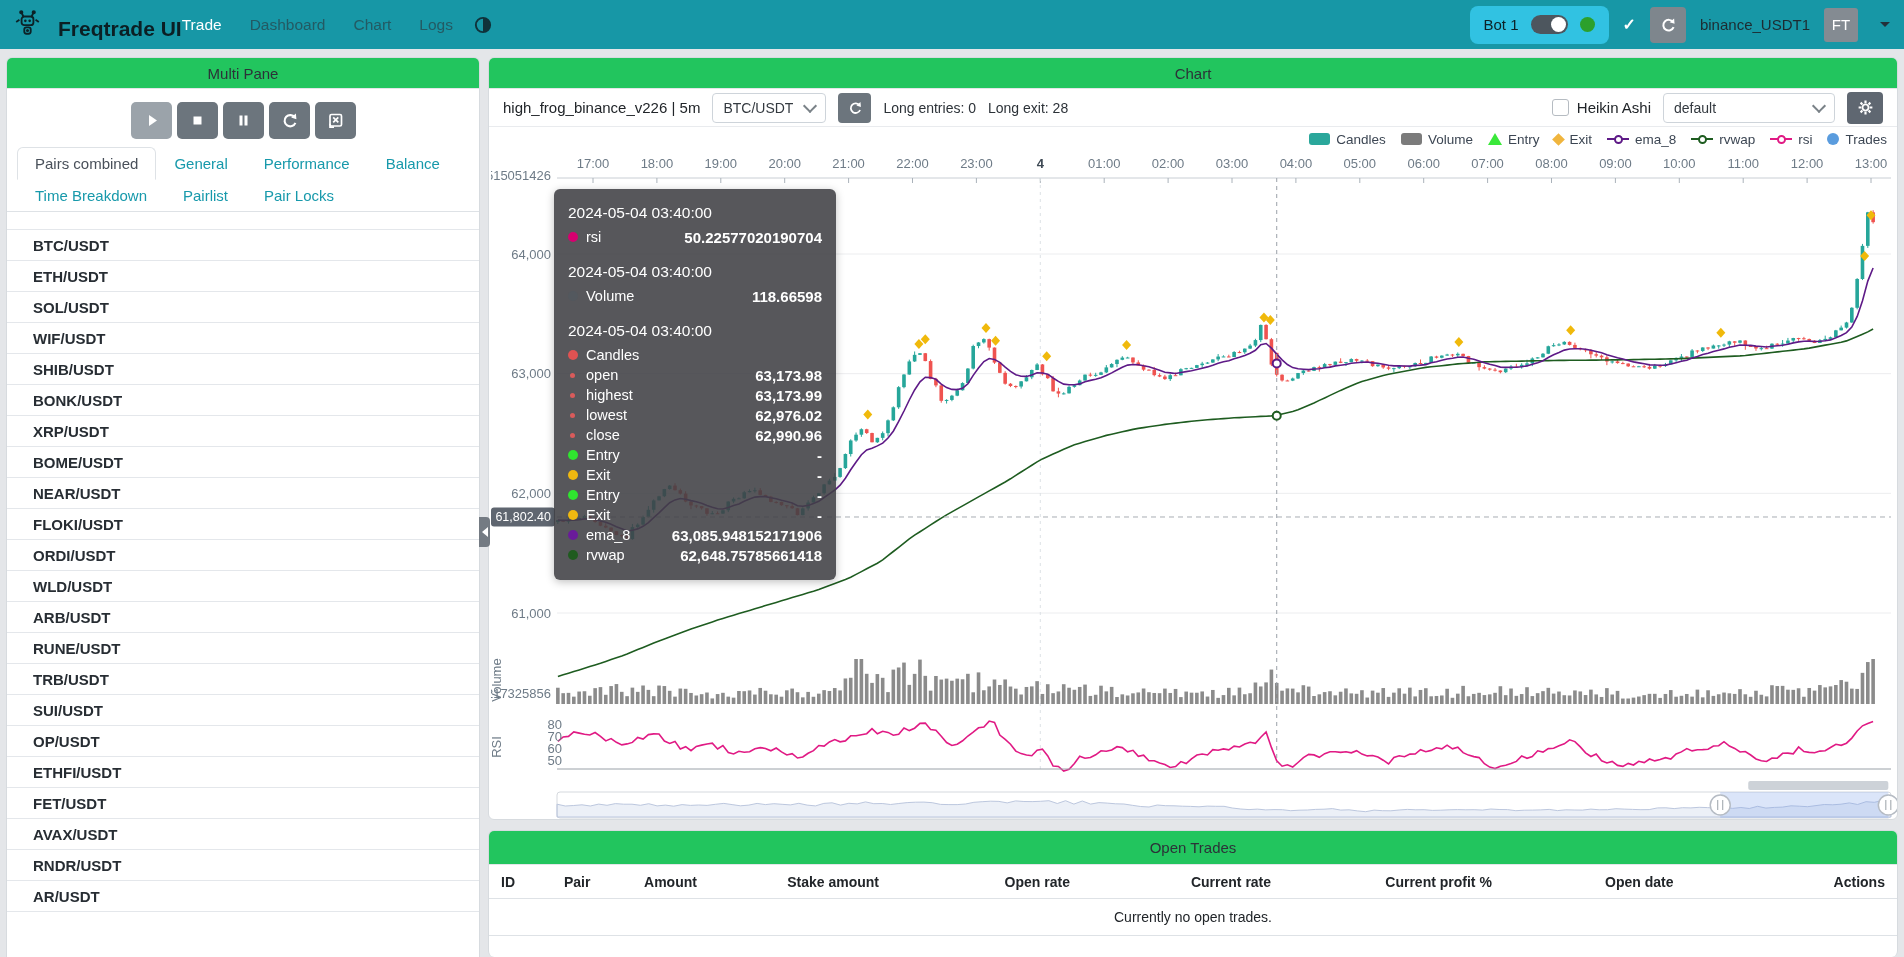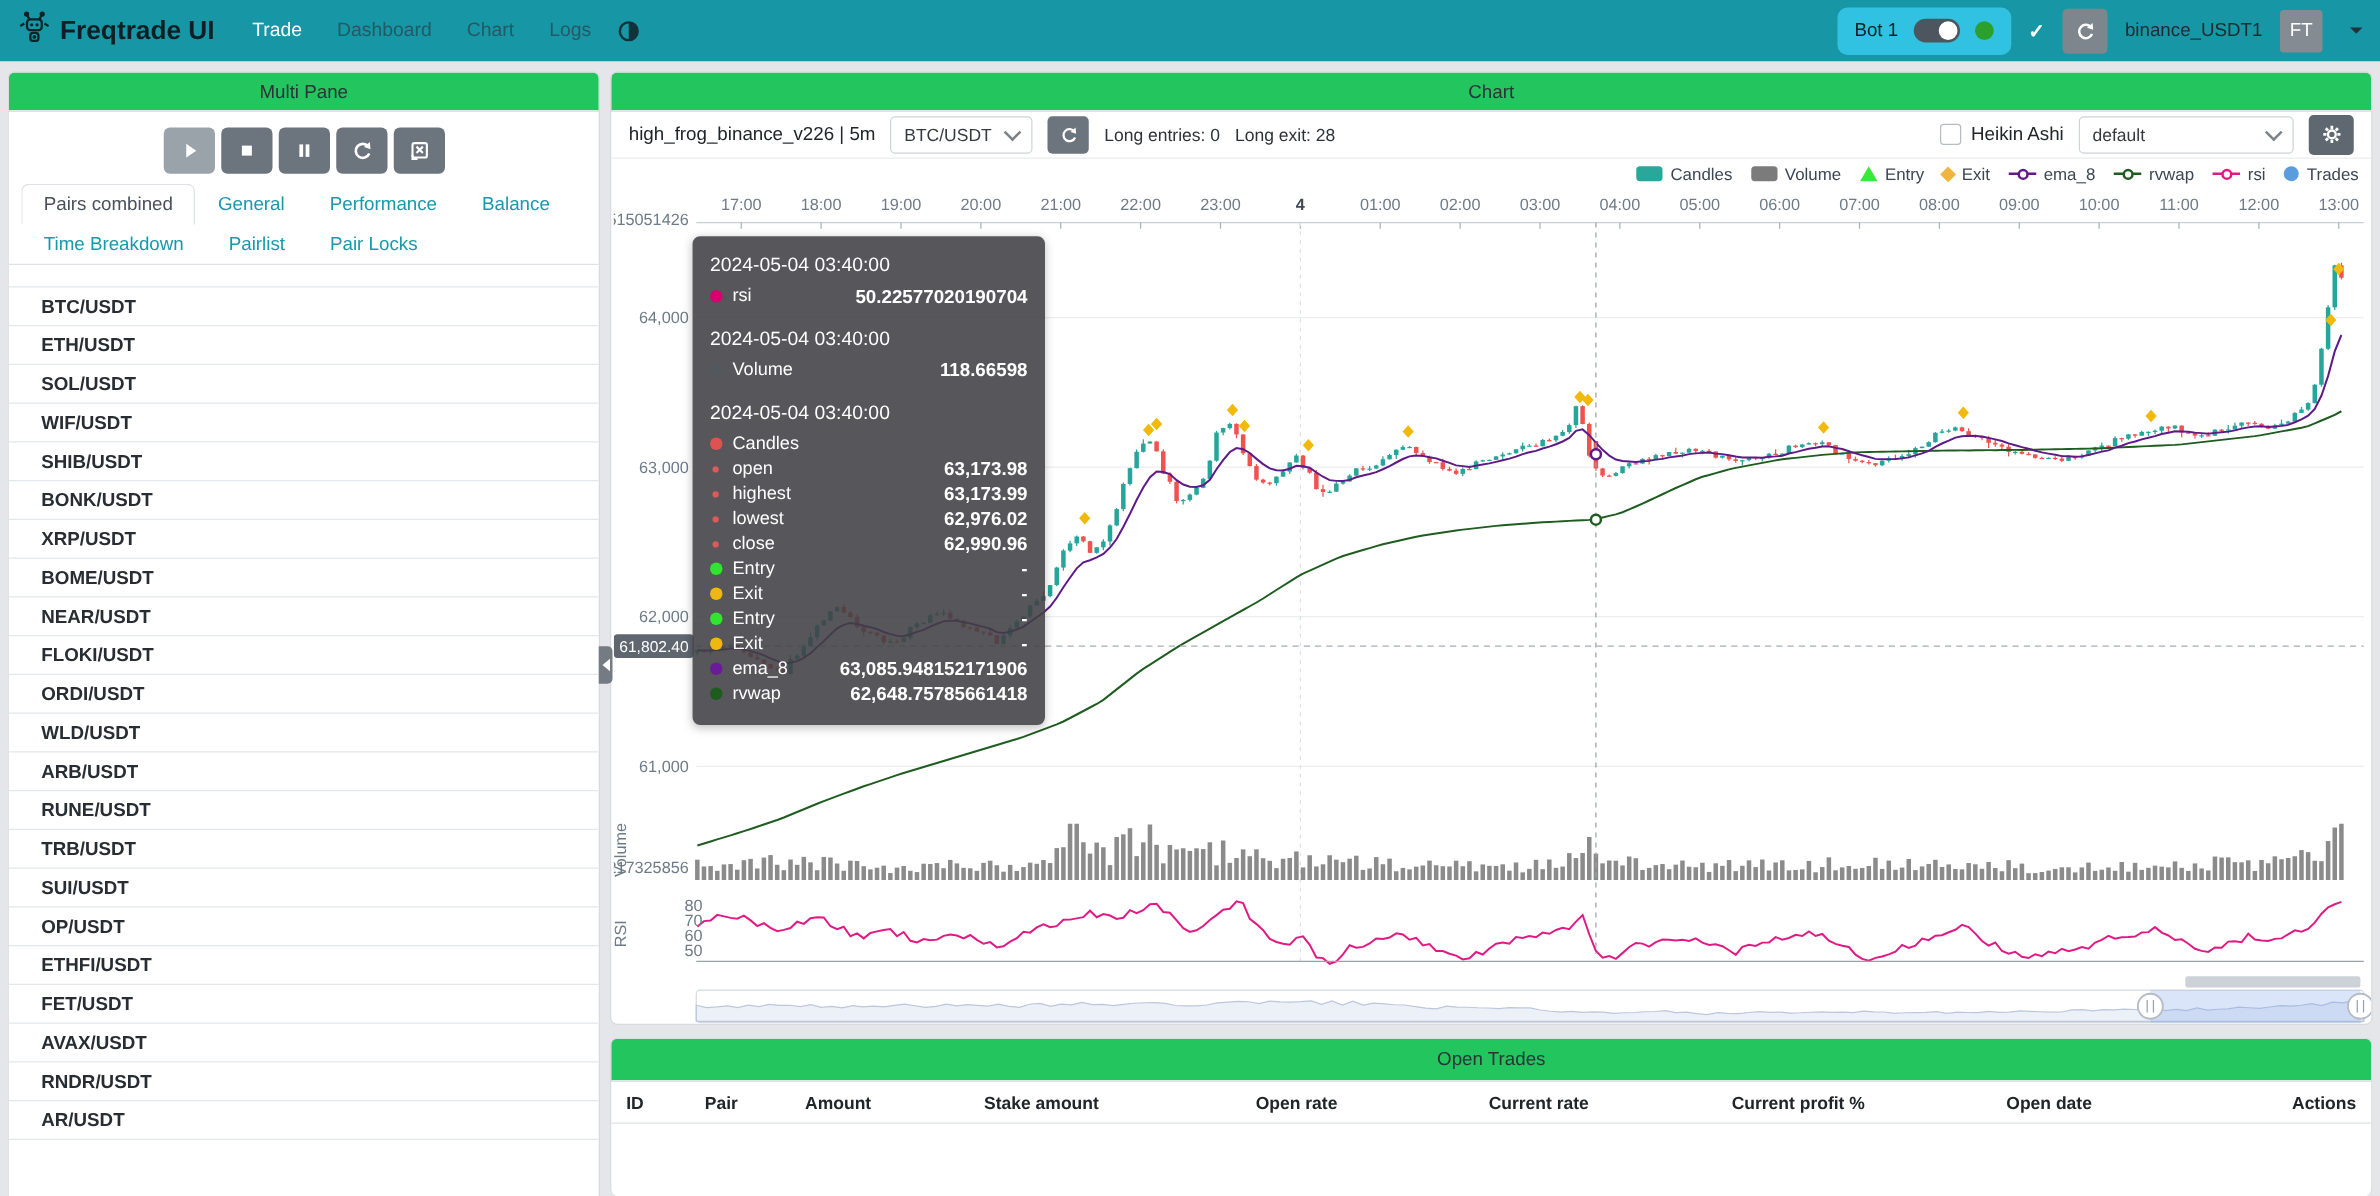--- a/index.html
+++ b/index.html
@@ -1,21 +1,21 @@
 <!DOCTYPE html>
 <html><head>
 <meta charset="utf-8">
 <style>
   html,body{margin:0;padding:0;}
   body{width:1904px;height:957px;background:#e4e6e9;overflow:hidden;position:relative;
        font-family:"Liberation Sans",sans-serif;color:#212529;}
   
   .navbar{position:absolute;left:0;top:0;width:1904px;height:49px;background:#1797a6;
           display:flex;align-items:center;padding:0 14px;box-sizing:border-box;}
-  .brand{display:flex;align-items:center;gap:7px;margin-right:30px;}
+  .brand{display:flex;align-items:flex-end;gap:17px;}
   .brand-title{font-size:21px;font-weight:bold;color:#0b1f24;}
   .nav-links{display:flex;align-items:center;gap:28px;}
   .nav-link{font-size:15.5px;color:#235a63;text-decoration:none;cursor:pointer;}
   .nav-link.active{color:#ffffff;}
   .theme-toggle{margin-left:20px;display:flex;align-items:center;cursor:pointer;}
   .nav-right{margin-left:auto;display:flex;align-items:center;gap:14px;padding-left:17px;}
   .bot-box{background:#31c2e2;border-radius:8px;height:38px;display:flex;align-items:center;
            gap:12px;padding:0 14px;}
   .bot-label{font-size:15px;color:#0d2126;}
   .switch{width:37px;height:19px;border-radius:10px;background:#4d565e;position:relative;cursor:pointer;}
@@ -1271,13 +1271,14 @@
       <div class="col" style="width: 3%;">ID</div>
       <div class="col" style="width: 5%;">Pair</div>
       <div class="col" style="width: 8.5%;">Amount</div>
       <div class="col" style="width: 15%;">Stake amount</div>
       <div class="col" style="width: 14.5%;">Open rate</div>
       <div class="col" style="width: 13.5%;">Current rate</div>
       <div class="col" style="width: 16.5%;">Current profit %</div>
       <div class="col" style="width: 12.5%;">Open date</div>
       <div class="col" style="width: 11.5%; text-align: right;">Actions</div>
     </div>
+  <div class="empty-row">Currently no open trades.</div>
 </section>
 
 </body></html>

